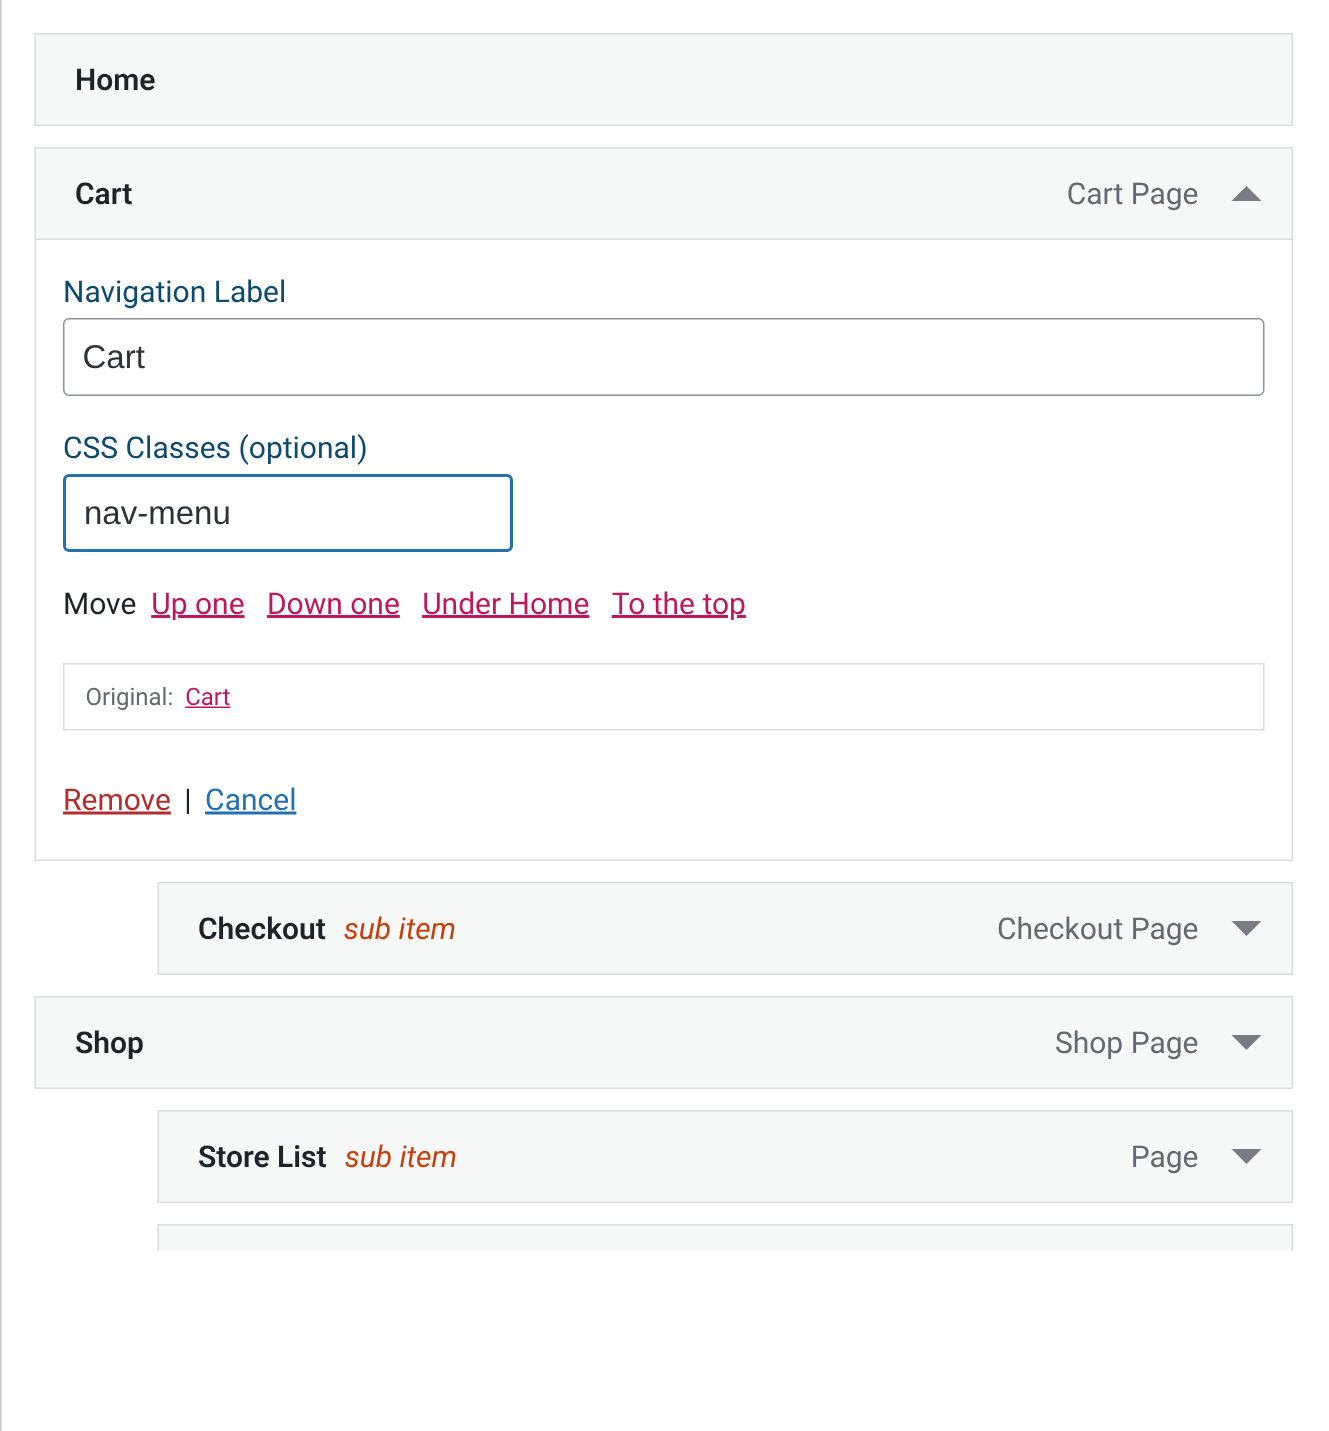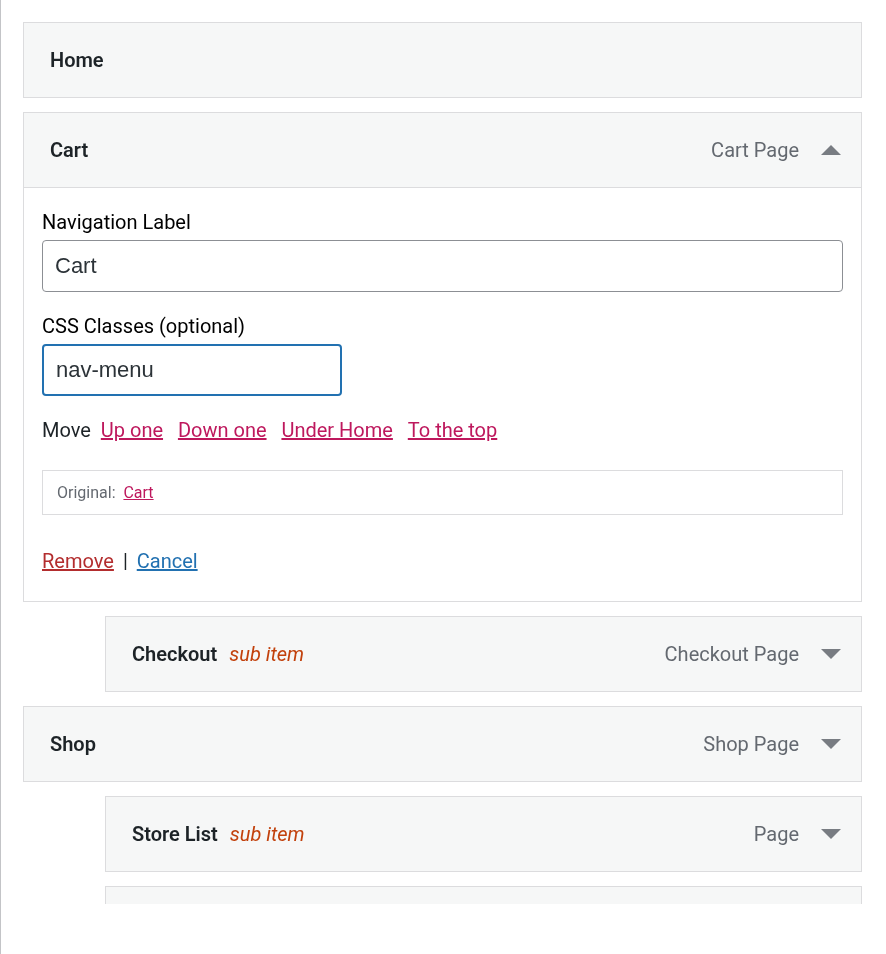--- a/index.html
+++ b/index.html
@@ -21,21 +21,21 @@
     margin: 0 0 14px 16px;
   }
   .menu-item.sub {
     margin-left: 98px;
     margin-right: 0;
   }
   .item-bar {
     display: flex;
     align-items: center;
     justify-content: space-between;
-    height: 76px;
+    height: 62px;
     padding: 0 20px 0 26px;
     background: #f6f7f7;
     border: 1px solid #dcdcde;
     font-size: 20px;
   }
   .item-title {
     font-weight: 600;
     color: #1d2327;
     display: flex;
     align-items: baseline;
@@ -66,21 +66,21 @@
   .toggle-arrow.up { border-bottom: 10px solid #787c82; }
 
   .item-settings {
     border: 1px solid #dcdcde;
     border-top: none;
     padding: 22px 18px 28px 18px;
     font-size: 20px;
     color: #1d2327;
   }
   .field-label {
-    color: #000000;
+    color: #0c4a6e;
     font-size: 20px;
     margin-bottom: 6px;
   }
   .text-input {
     display: block;
     width: 100%;
     height: 52px;
     border: 1px solid #8c8f94;
     border-radius: 4px;
     padding: 0 12px;

